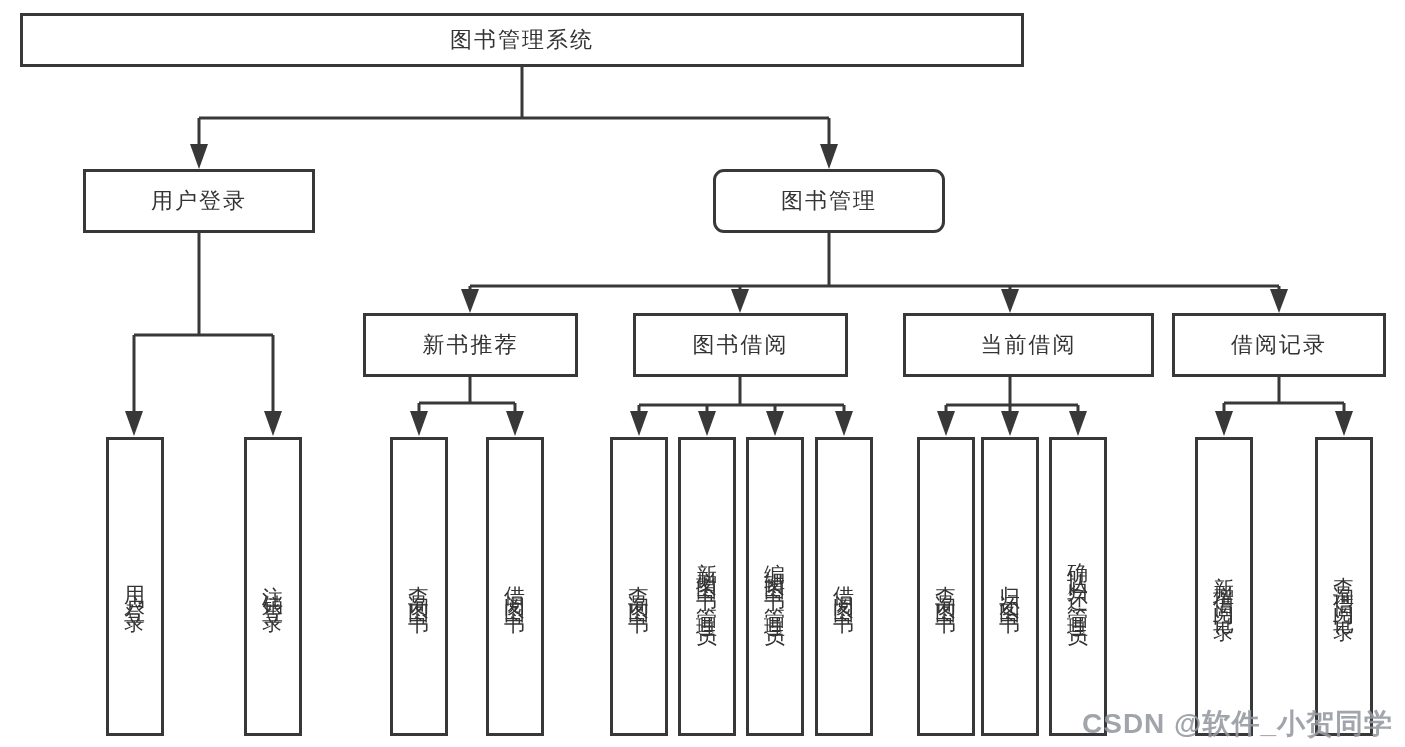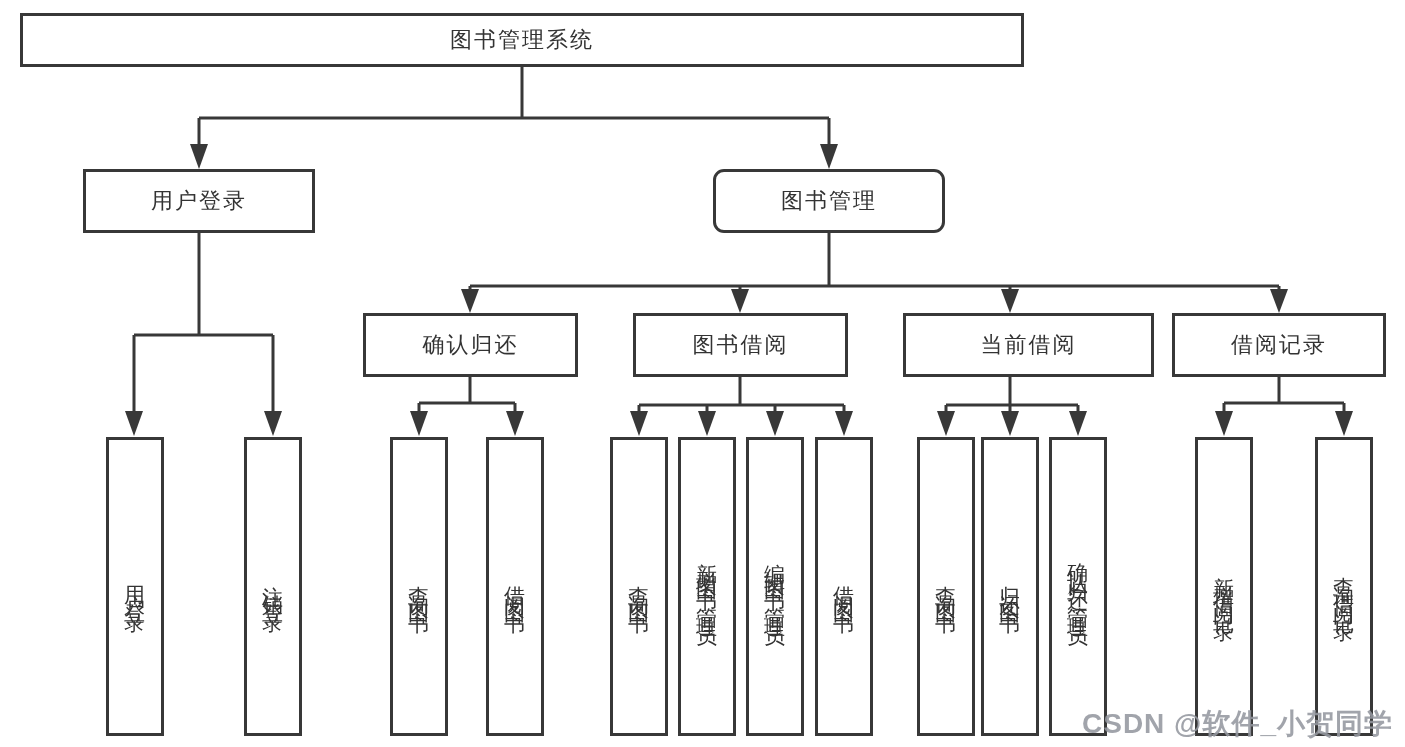--- a/index.html
+++ b/index.html
@@ -110,21 +110,21 @@
       <polygon points="1215,411 1233,411 1224,436"></polygon>
       <polygon points="1335,411 1353,411 1344,436"></polygon>
     </g>
   </svg>
 
   <div class="box h" style="left:20px; top:13px; width:1004px; height:54px;">图书管理系统</div>
 
   <div class="box h" style="left:83px; top:169px; width:232px; height:64px;">用户登录</div>
   <div class="box h" style="left:713px; top:169px; width:232px; height:64px;border-radius:11px;">图书管理</div>
 
-  <div class="box h" style="left:363px; top:313px; width:215px; height:64px;">确认归还</div>
+  <div class="box h" style="left:363px; top:313px; width:215px; height:64px;">新书推荐</div>
   <div class="box h" style="left:633px; top:313px; width:215px; height:64px;">图书借阅</div>
   <div class="box h" style="left:903px; top:313px; width:251px; height:64px;">当前借阅</div>
   <div class="box h" style="left:1172px; top:313px; width:214px; height:64px;">借阅记录</div>
 
   <div class="box v" style="left:106px; top:437px; width:58px; height:299px;">用户登录</div>
   <div class="box v" style="left:244px; top:437px; width:58px; height:299px;">注销登录</div>
 
   <div class="box v" style="left:390px; top:437px; width:58px; height:299px;">查询图书</div>
   <div class="box v" style="left:486px; top:437px; width:58px; height:299px;">借阅图书</div>
 

